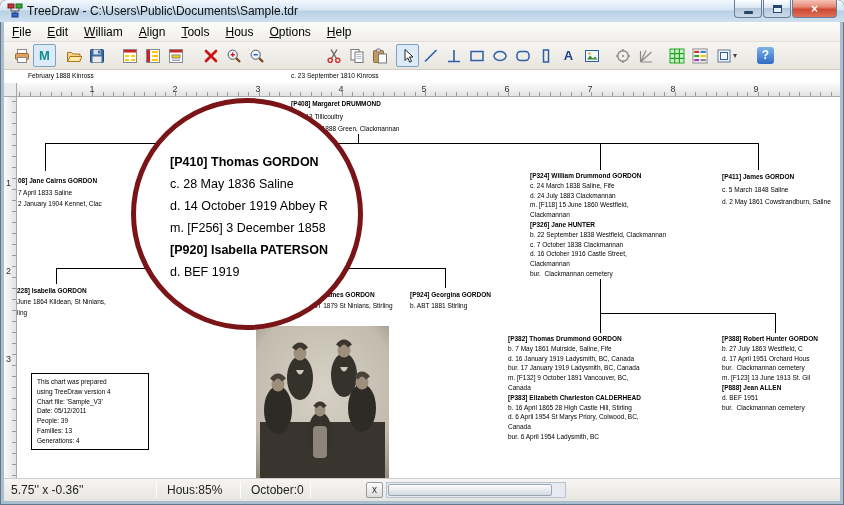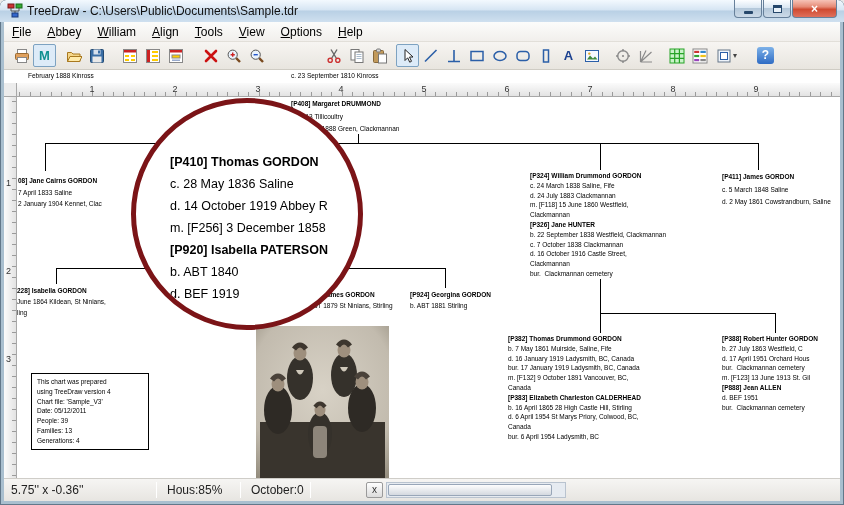--- a/index.html
+++ b/index.html
@@ -128,25 +128,25 @@
           <span class="glyph-max"></span>
         </div>
       <div class="win-btn close">
           <span>×</span>
         </div>
     </div>
   </div>
 
   <div class="menubar">
       <div class="menu-item">File</div>
-      <div class="menu-item">Abbey</div>
+      <div class="menu-item">Edit</div>
       <div class="menu-item">William</div>
       <div class="menu-item">Align</div>
       <div class="menu-item">Tools</div>
-      <div class="menu-item">View</div>
+      <div class="menu-item">Hous</div>
       <div class="menu-item">Options</div>
       <div class="menu-item">Help</div>
     </div>
 
   <div class="toolbar">
       <div class="tool-btn">
         <svg viewBox="0 0 16 16">
           <rect x="3.5" y="1.5" width="9" height="4" fill="#fff" stroke="#888"></rect>
           <rect x="1.5" y="5.5" width="13" height="6" rx="1" fill="#e0a15e" stroke="#9a6a30"></rect>
           <rect x="3.5" y="9.5" width="9" height="5" fill="#fff" stroke="#888"></rect>
@@ -349,21 +349,21 @@
   <div class="ruler-corner"></div>
   <div class="vruler">
       <span class="vr-num" style="top: 81px;">1</span>
       <span class="vr-num" style="top: 169px;">2</span>
       <span class="vr-num" style="top: 257px;">3</span>
     </div>
 
   <div class="canvas">
 
     <div class="magnifier" style="border-color: rgb(123, 20, 23);">
-      <div class="mag-text"><div class="mag-line b">[P410] Thomas GORDON</div><div class="mag-line">c. 28 May 1836 Saline</div><div class="mag-line">d. 14 October 1919 Abbey R</div><div class="mag-line">m. [F256] 3 December 1858</div><div class="mag-line b">[P920] Isabella PATERSON</div><div class="mag-line">b. ABT 1840</div><div class="mag-line">d. BEF 1919</div></div>
+      <div class="mag-text"><div class="mag-line b">[P410] Thomas GORDON</div><div class="mag-line">c. 28 May 1836 Saline</div><div class="mag-line">d. 14 October 1919 Abbey R</div><div class="mag-line">m. [F256] 3 December 1858</div><div class="mag-line b">[P920] Isabella PATERSON</div><div class="mag-line">d. BEF 1919</div></div>
     </div>
 
     <svg class="photo" viewBox="0 0 133 152" preserveAspectRatio="none">
       <defs>
         <radialGradient id="pv" cx="50%" cy="42%" r="78%">
           <stop offset="0%" stop-color="#d8d2c6"></stop>
           <stop offset="70%" stop-color="#c2bbae"></stop>
           <stop offset="100%" stop-color="#8e8778"></stop>
         </radialGradient>
       </defs>

